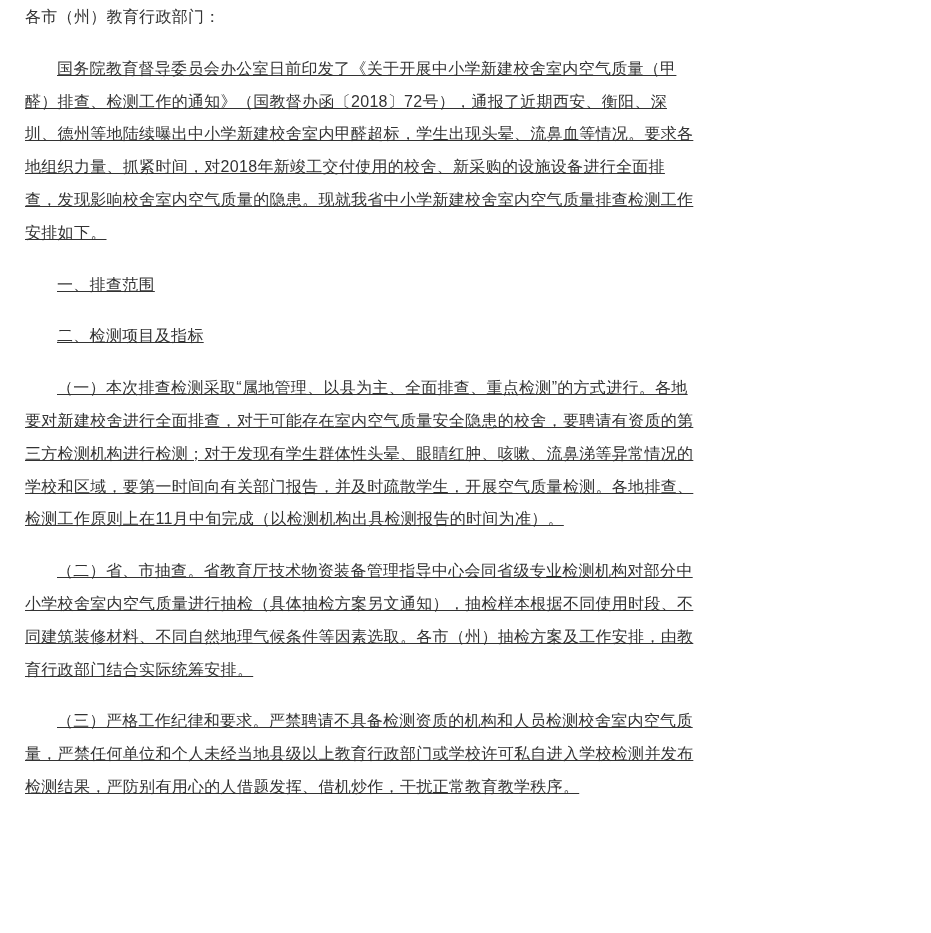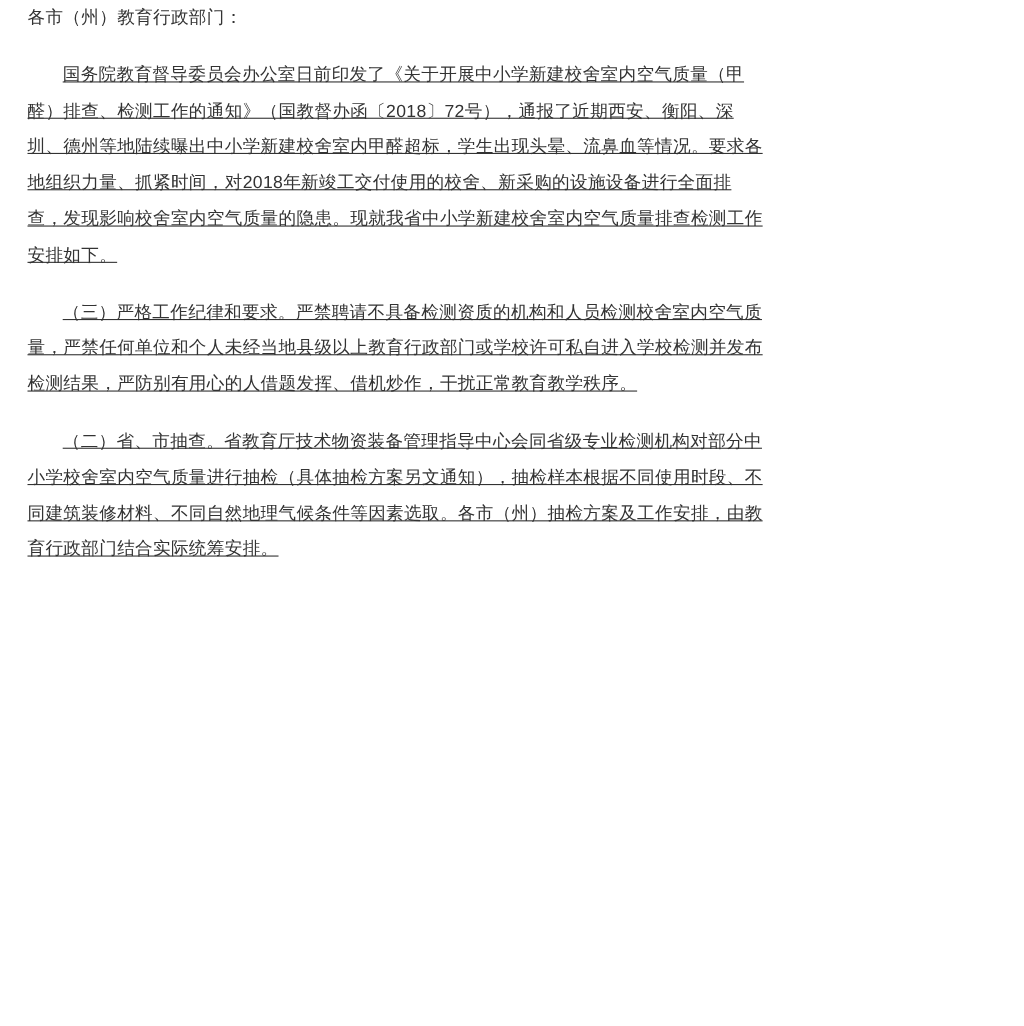--- a/index.html
+++ b/index.html
@@ -37,22 +37,25 @@
   }
 </style>
 </head>
 <body>
 
 <div class="doc">
   <p class="salutation">各市（州）教育行政部门：</p>
 
   <p class="para">国务院教育督导委员会办公室日前印发了《关于开展中小学新建校舍室内空气质量（甲醛）排查、检测工作的通知》（国教督办函〔2018〕72号），通报了近期西安、衡阳、深圳、德州等地陆续曝出中小学新建校舍室内甲醛超标，学生出现头晕、流鼻血等情况。要求各地组织力量、抓紧时间，对2018年新竣工交付使用的校舍、新采购的设施设备进行全面排查，发现影响校舍室内空气质量的隐患。现就我省中小学新建校舍室内空气质量排查检测工作安排如下。</p>
 
+  <p class="heading">一、排查范围</p>
+
+
+  <p class="heading">二、检测项目及指标</p>
 
 
 
+  <p class="para">（一）本次排查检测采取“属地管理、以县为主、全面排查、重点检测”的方式进行。各地要对新建校舍进行全面排查，对于可能存在室内空气质量安全隐患的校舍，要聘请有资质的第三方检测机构进行检测；对于发现有学生群体性头晕、眼睛红肿、咳嗽、流鼻涕等异常情况的学校和区域，要第一时间向有关部门报告，并及时疏散学生，开展空气质量检测。各地排查、检测工作原则上在11月中旬完成（以检测机构出具检测报告的时间为准）。</p>
 
-
+  <p class="para">（二）省、市抽查。省教育厅技术物资装备管理指导中心会同省级专业检测机构对部分中小学校舍室内空气质量进行抽检（具体抽检方案另文通知），抽检样本根据不同使用时段、不同建筑装修材料、不同自然地理气候条件等因素选取。各市（州）抽检方案及工作安排，由教育行政部门结合实际统筹安排。</p>
 
   <p class="para">（三）严格工作纪律和要求。严禁聘请不具备检测资质的机构和人员检测校舍室内空气质量，严禁任何单位和个人未经当地县级以上教育行政部门或学校许可私自进入学校检测并发布检测结果，严防别有用心的人借题发挥、借机炒作，干扰正常教育教学秩序。</p>
-
-  <p class="para">（二）省、市抽查。省教育厅技术物资装备管理指导中心会同省级专业检测机构对部分中小学校舍室内空气质量进行抽检（具体抽检方案另文通知），抽检样本根据不同使用时段、不同建筑装修材料、不同自然地理气候条件等因素选取。各市（州）抽检方案及工作安排，由教育行政部门结合实际统筹安排。</p>
 </div>
 
 </body></html>

